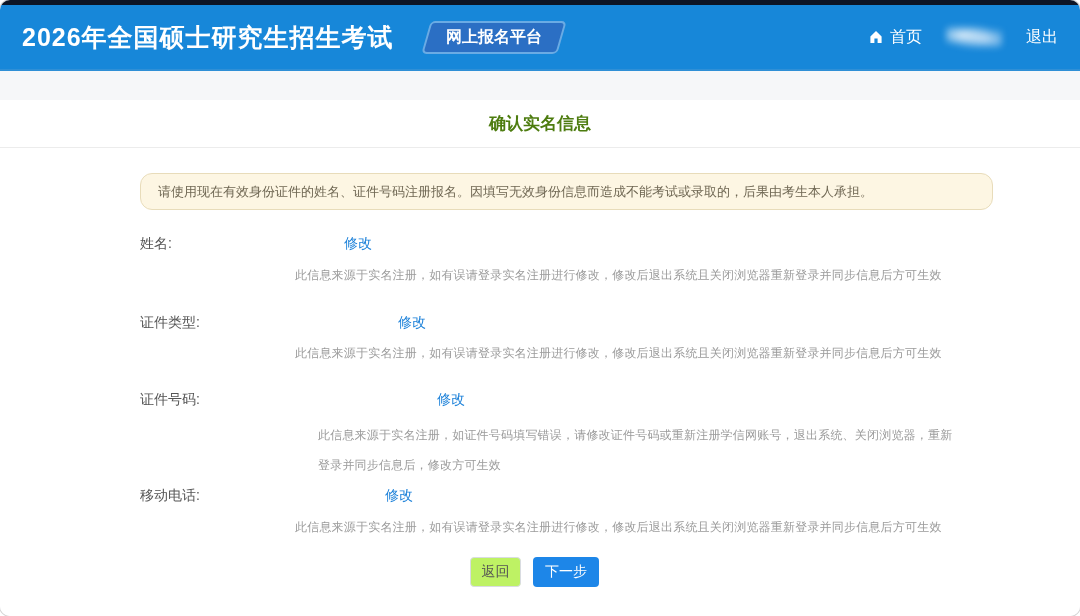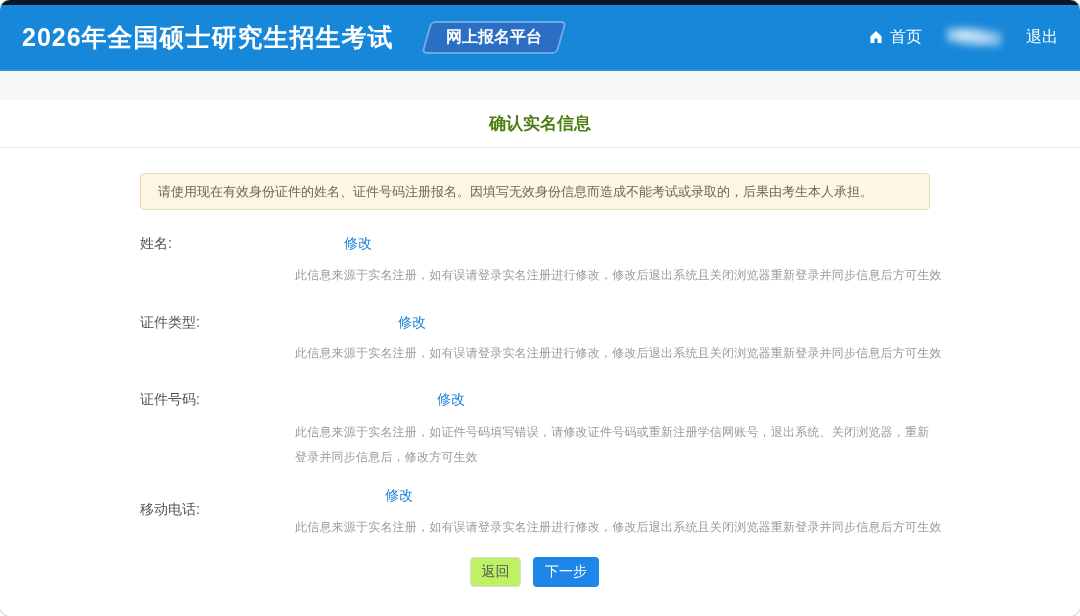--- a/index.html
+++ b/index.html
@@ -32,36 +32,36 @@
       radial-gradient(ellipse at 70% 60%, rgba(220,235,250,0.8), rgba(255,255,255,0) 65%);
     filter:blur(3px);
   }
   .nav-logout { cursor:pointer; }
 
   .panel { position:absolute; top:100px; left:0; right:0; bottom:0; background:#ffffff; }
   .page-title { position:absolute; top:112px; left:0; width:100%; text-align:center; font-size:17px; font-weight:bold; color:#4d7c0f; z-index:2; }
   .divider { position:absolute; top:147px; left:0; right:0; height:1px; background:#ececec; z-index:2; }
 
   .notice {
-    position:absolute; top:173px; left:140px; width:790px; height:37px; box-sizing:border-box;
-    background:#fdf6e3; border:1px solid #e8dcba; border-radius:4px;
+    position:absolute; top:173px; left:140px; width:853px; height:37px; box-sizing:border-box;
+    background:#fdf6e3; border:1px solid #e8dcba; border-radius:12px;
     display:flex; align-items:center; padding:0 17px; font-size:13px; color:#6f6753; z-index:2;
     white-space:nowrap;
   }
 
   .field-label { position:absolute; left:140px; width:182px; text-align:left; font-size:14px; color:#555555; z-index:2; }
   .field-value { position:absolute; left:330px; font-size:14px; color:#333333; z-index:2; }
   .modify-link { position:absolute; font-size:14px; color:#1b80d9; cursor:pointer; z-index:2; }
   .help-text { position:absolute; left:295px; font-size:12px; color:#9b9b9b; letter-spacing:0.2px; white-space:nowrap; z-index:2; }
-  .help-wrap { white-space:normal; width:640px; line-height:25px; }
+  .help-wrap { white-space:normal; width:640px; line-height:30px;margin-left:23px; }
 
   .lbl-1 { top:235px; } .val-1 { top:235px; } .lnk-1 { left:344px; top:235px; } .hlp-1 { top:267px; }
   .lbl-2 { top:314px; } .val-2 { top:314px; } .lnk-2 { left:398px; top:314px; } .hlp-2 { top:345px; }
   .lbl-3 { top:391px; } .val-3 { top:391px; } .lnk-3 { left:437px; top:391px; } .hlp-3 { top:420px; }
-  .lbl-4 { top:501px; } .val-4 { top:487px; } .lnk-4 { left:385px; top:487px; } .hlp-4 { top:519px; }
+  .lbl-4 { top:487px; } .val-4 { top:487px; } .lnk-4 { left:385px; top:487px; } .hlp-4 { top:519px; }
 
   .btn { position:absolute; top:557px; height:30px; border-radius:4px; font-size:14px;
          font-family:"Liberation Sans","DejaVu Sans",sans-serif; cursor:pointer; z-index:2;
          display:flex; align-items:center; justify-content:center; box-sizing:border-box; }
   .btn-back { left:470px; width:51px; background:#bef264; border:1px solid #d9dce1; color:#555555; }
   .btn-next { left:533px; width:66px; background:#1d86e8; border:none; color:#ffffff; }
 </style>
 </head>
 <body>
 

